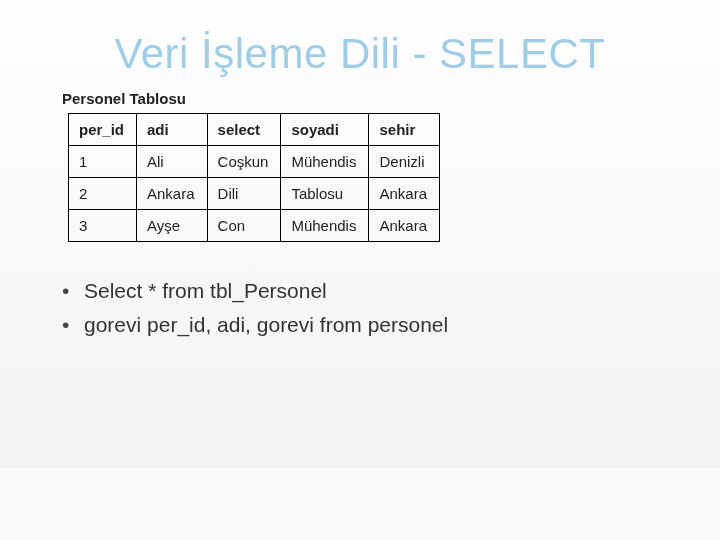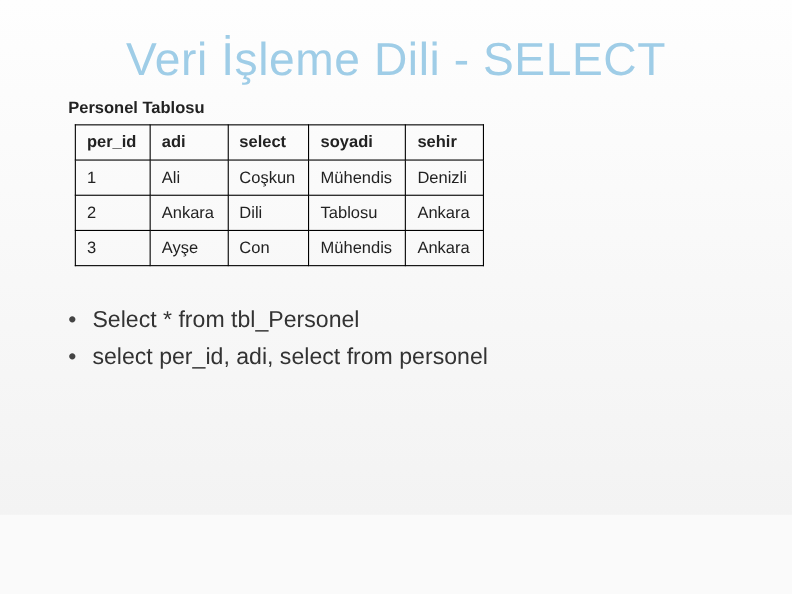--- a/index.html
+++ b/index.html
@@ -111,16 +111,16 @@
         <td>Ayşe</td>
         <td>Con</td>
         <td>Mühendis</td>
         <td>Ankara</td>
       </tr>
     </tbody>
   </table>
 
   <ul class="bullets">
     <li>Select * from tbl_Personel</li>
-    <li>select  per_id, adi, select from personel</li>
+    <li>gorevi  per_id, adi, gorevi from personel</li>
   </ul>
 
 </div>
 
 </body></html>

